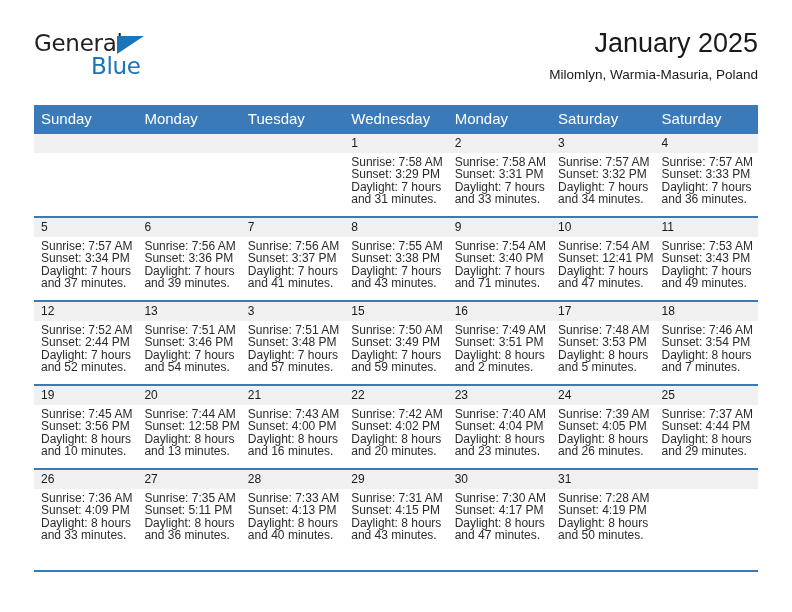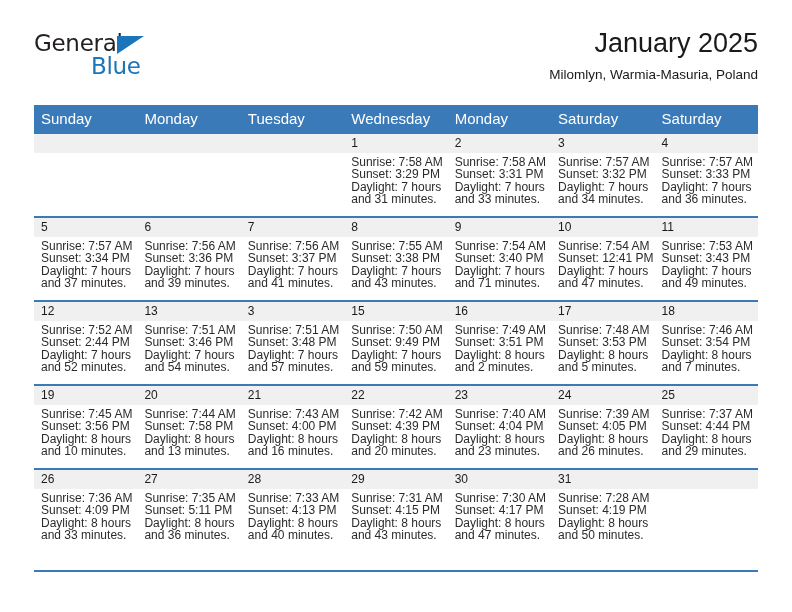--- a/index.html
+++ b/index.html
@@ -372,21 +372,21 @@
                 <div>Daylight: 7 hours</div>
                 <div>and 57 minutes.</div>
               </div>
             </div>
           </td>
           <td>
             <div class="cell-inner">
               <div class="daynum">15</div>
               <div class="details">
                 <div>Sunrise: 7:50 AM</div>
-                <div>Sunset: 9:49 PM</div>
+                <div>Sunset: 3:49 PM</div>
                 <div>Daylight: 7 hours</div>
                 <div>and 59 minutes.</div>
               </div>
             </div>
           </td>
           <td>
             <div class="cell-inner">
               <div class="daynum">16</div>
               <div class="details">
                 <div>Sunrise: 7:49 AM</div>
@@ -429,21 +429,21 @@
                 <div>Daylight: 8 hours</div>
                 <div>and 10 minutes.</div>
               </div>
             </div>
           </td>
           <td>
             <div class="cell-inner">
               <div class="daynum">20</div>
               <div class="details">
                 <div>Sunrise: 7:44 AM</div>
-                <div>Sunset: 7:58 PM</div>
+                <div>Sunset: 12:58 PM</div>
                 <div>Daylight: 8 hours</div>
                 <div>and 13 minutes.</div>
               </div>
             </div>
           </td>
           <td>
             <div class="cell-inner">
               <div class="daynum">21</div>
               <div class="details">
                 <div>Sunrise: 7:43 AM</div>
@@ -451,21 +451,21 @@
                 <div>Daylight: 8 hours</div>
                 <div>and 16 minutes.</div>
               </div>
             </div>
           </td>
           <td>
             <div class="cell-inner">
               <div class="daynum">22</div>
               <div class="details">
                 <div>Sunrise: 7:42 AM</div>
-                <div>Sunset: 4:39 PM</div>
+                <div>Sunset: 4:02 PM</div>
                 <div>Daylight: 8 hours</div>
                 <div>and 20 minutes.</div>
               </div>
             </div>
           </td>
           <td>
             <div class="cell-inner">
               <div class="daynum">23</div>
               <div class="details">
                 <div>Sunrise: 7:40 AM</div>

